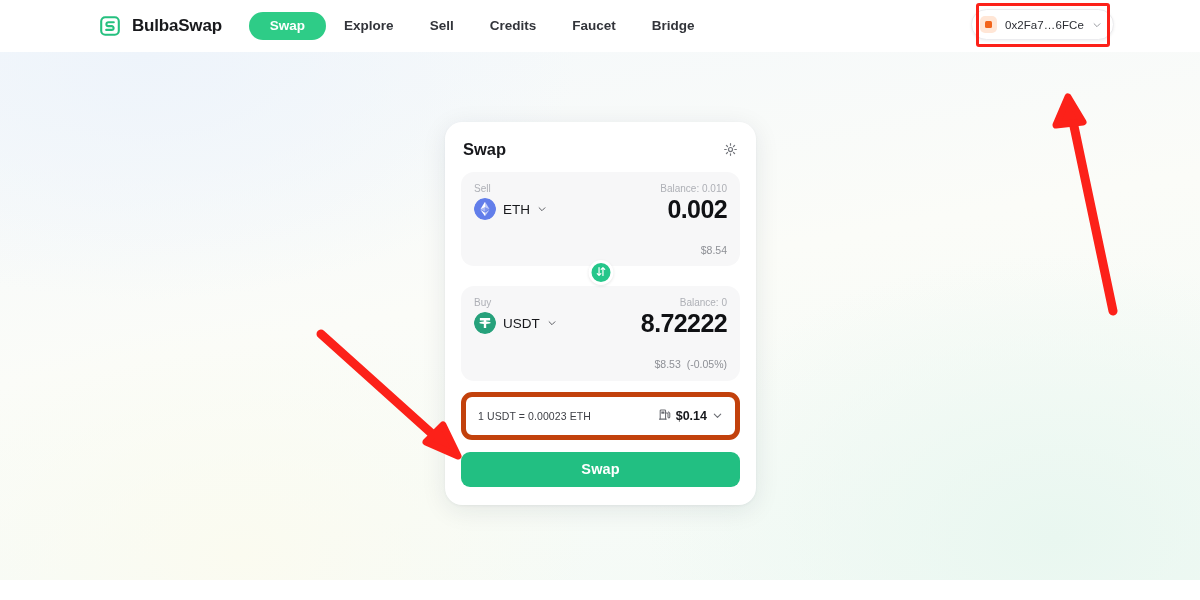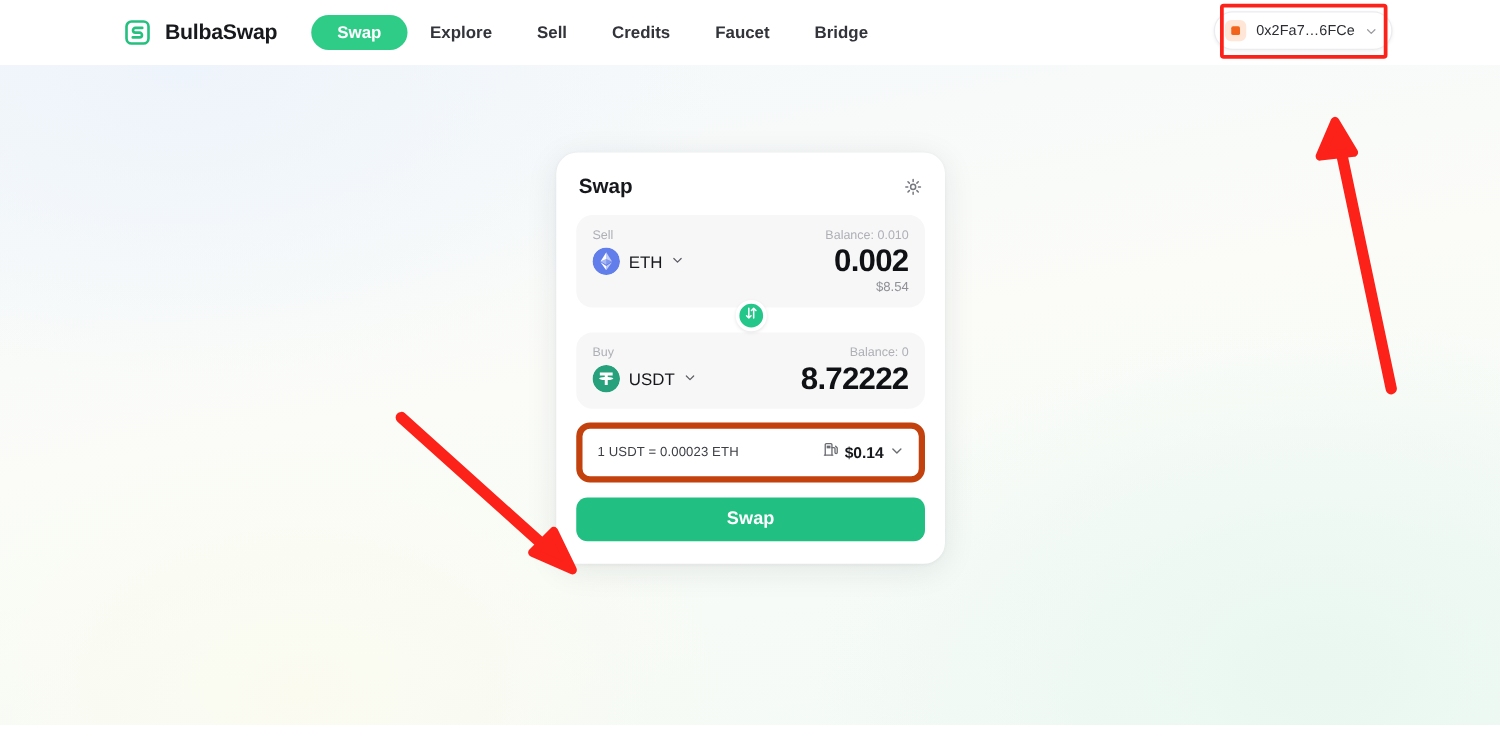--- a/index.html
+++ b/index.html
@@ -110,21 +110,21 @@
   .token-ico { width: 22px; height: 22px; border-radius: 50%; display: block; }
   .token-sym { font-size: 13.5px; font-weight: normal; color: #17181c; }
   .amount {
     font-size: 25px; font-weight: bold; color: #101114;
     letter-spacing: -0.6px; line-height: 1.05;
     border: none; background: transparent; text-align: right;
     font-family: "Liberation Sans", sans-serif; width: 170px; padding: 0;
   }
   .panel-bot {
     display: flex; justify-content: flex-end; align-items: center; gap: 6px;
-    margin-top: 1px; min-height: 13px;
+    margin-top: 21px; min-height: 13px;
   }
   .fiat { font-size: 10.5px; color: #8e9096; }
   .pct { font-size: 10.5px; color: #8e9096; }
 
   .switch-row {
     position: relative; height: 20px;
   }
   .switch-btn {
     position: absolute; left: 50%; top: -6px; transform: translateX(-50%);
     width: 25px; height: 25px; border-radius: 50%;
@@ -276,20 +276,24 @@
           </svg>
         </span>
         <span class="token-sym">USDT</span>
         <span>
           <svg width="10" height="10" viewBox="0 0 12 12" fill="none">
             <path d="M2.5 4.5L6 8l3.5-3.5" stroke="#5c5e64" stroke-width="1.2" stroke-linecap="round" stroke-linejoin="round"></path>
           </svg>
         </span>
       </div>
       <input class="amount" type="text" readonly="" value="8.72222" style="">
+    </div>
+    <div class="panel-bot">
+      <span class="fiat">$8.53</span>
+      <span class="pct">(-0.05%)</span>
     </div>
   </div>
 
   
   <div class="rate-row">
     <span class="rate-txt">1 USDT = 0.00023 ETH</span>
     <div class="gas-wrap">
       <span>
         <svg width="13" height="13" viewBox="0 0 16 16" fill="none">
           <path d="M2.7 13.6V3.4a1 1 0 0 1 1-1h4.6a1 1 0 0 1 1 1v10.2" stroke="#6b6d73" stroke-width="1.3" stroke-linecap="round"></path>

